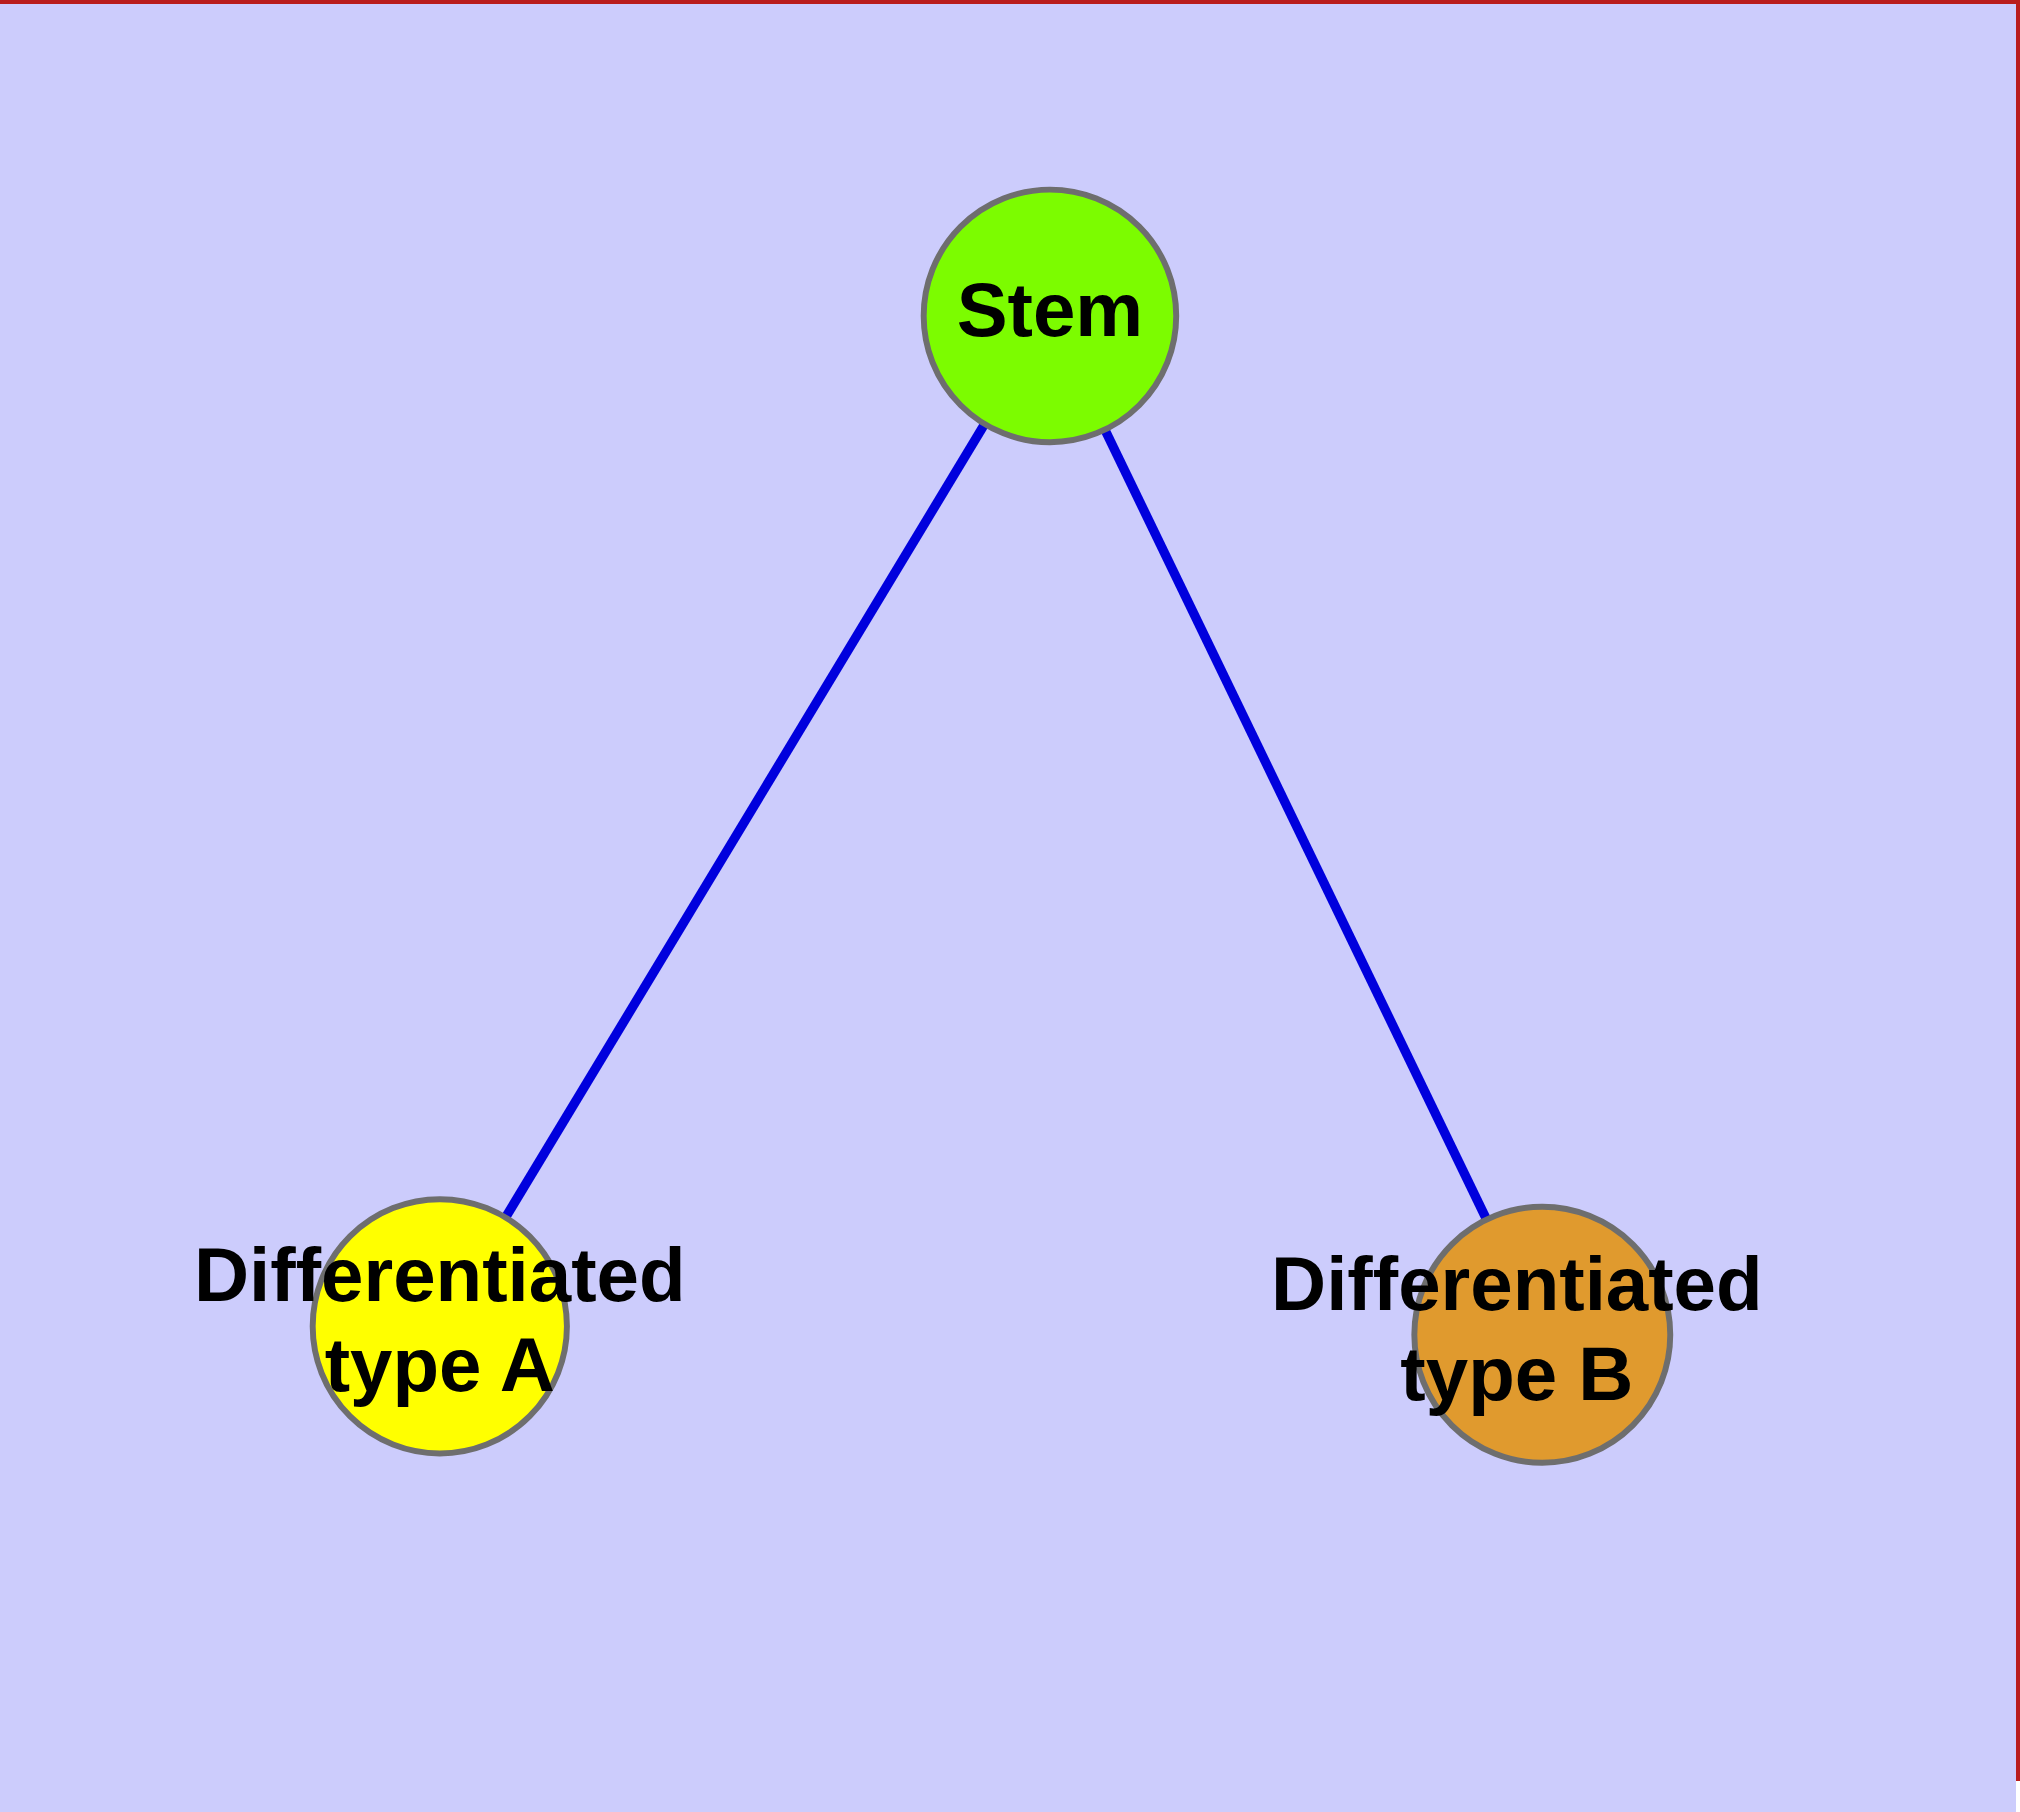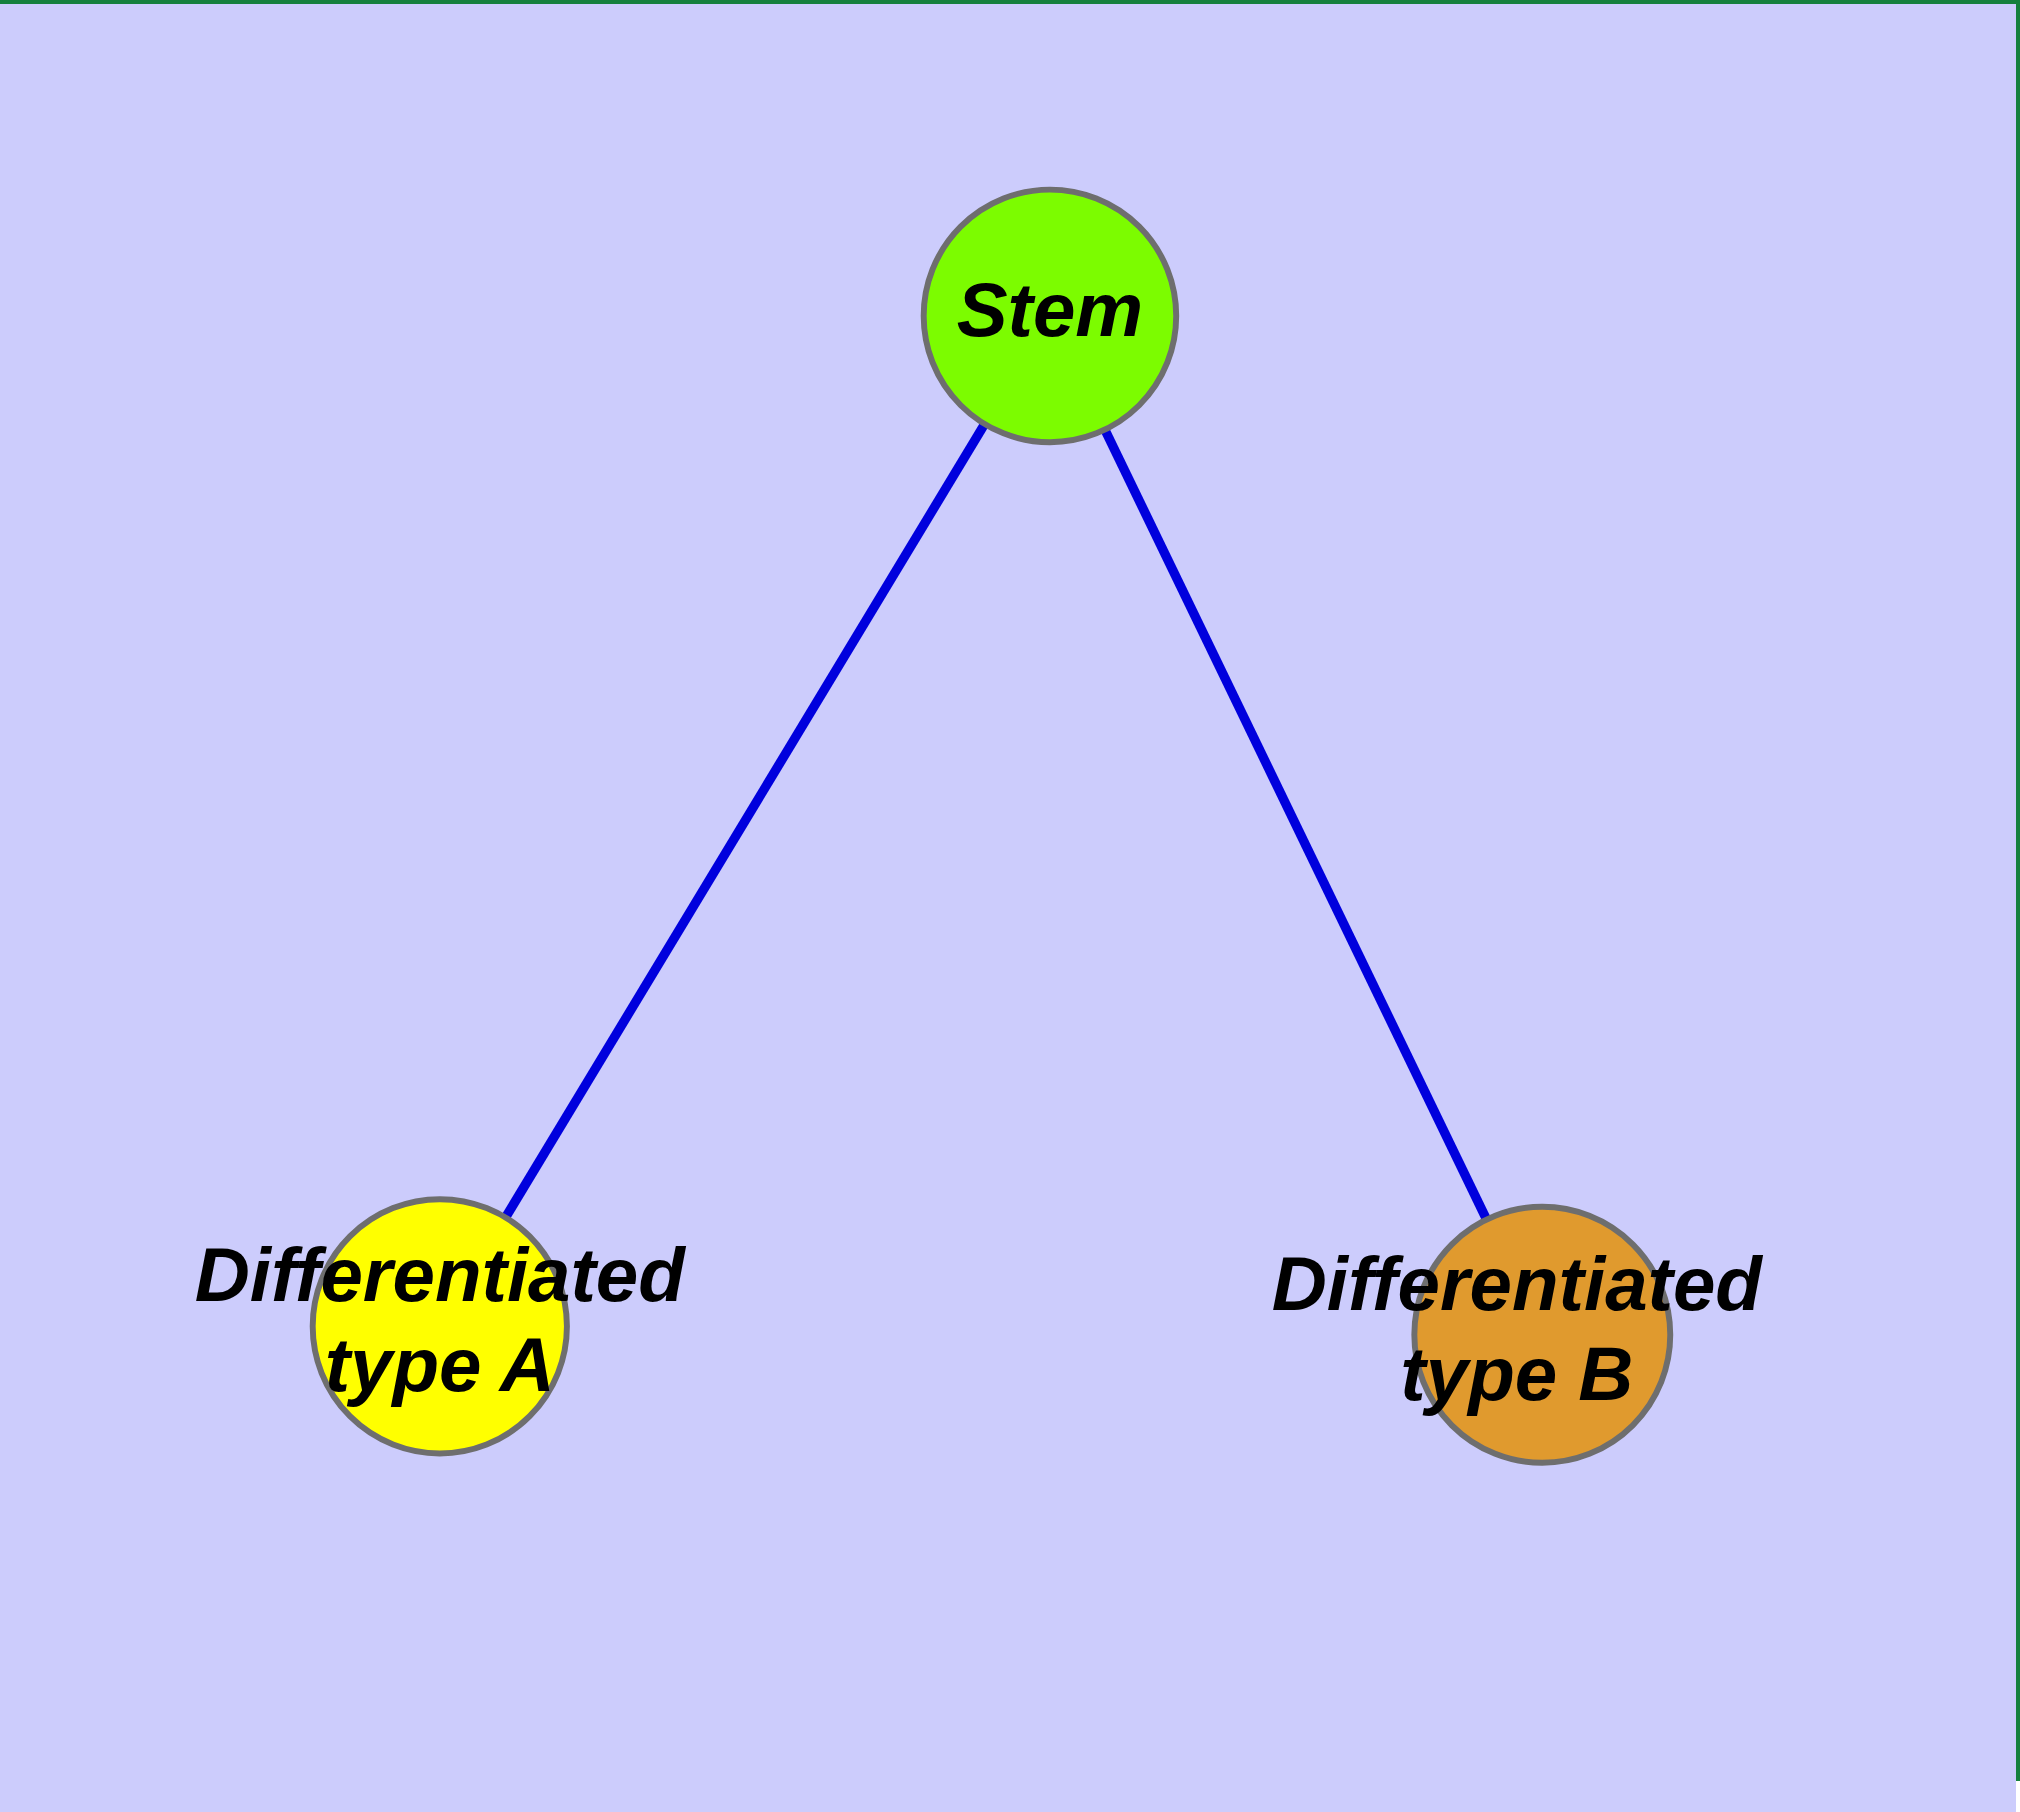--- a/index.html
+++ b/index.html
@@ -11,22 +11,21 @@
   body {
     width: 2021px;
     height: 1812px;
     overflow: hidden;
     font-family: "Liberation Sans", sans-serif;
   }
   #canvas {
     position: relative;
     width: 2021px;
     height: 1781px;
-    background: #15803d;
-    font-style: italic;
+    background: #b91c1c;
   }
   #plot-area {
     position: absolute;
     left: 0px;
     top: 4.2px;
     width: 2016px;
     height: 1808px;
     background: #ccccfc;
     overflow: hidden;
   }

